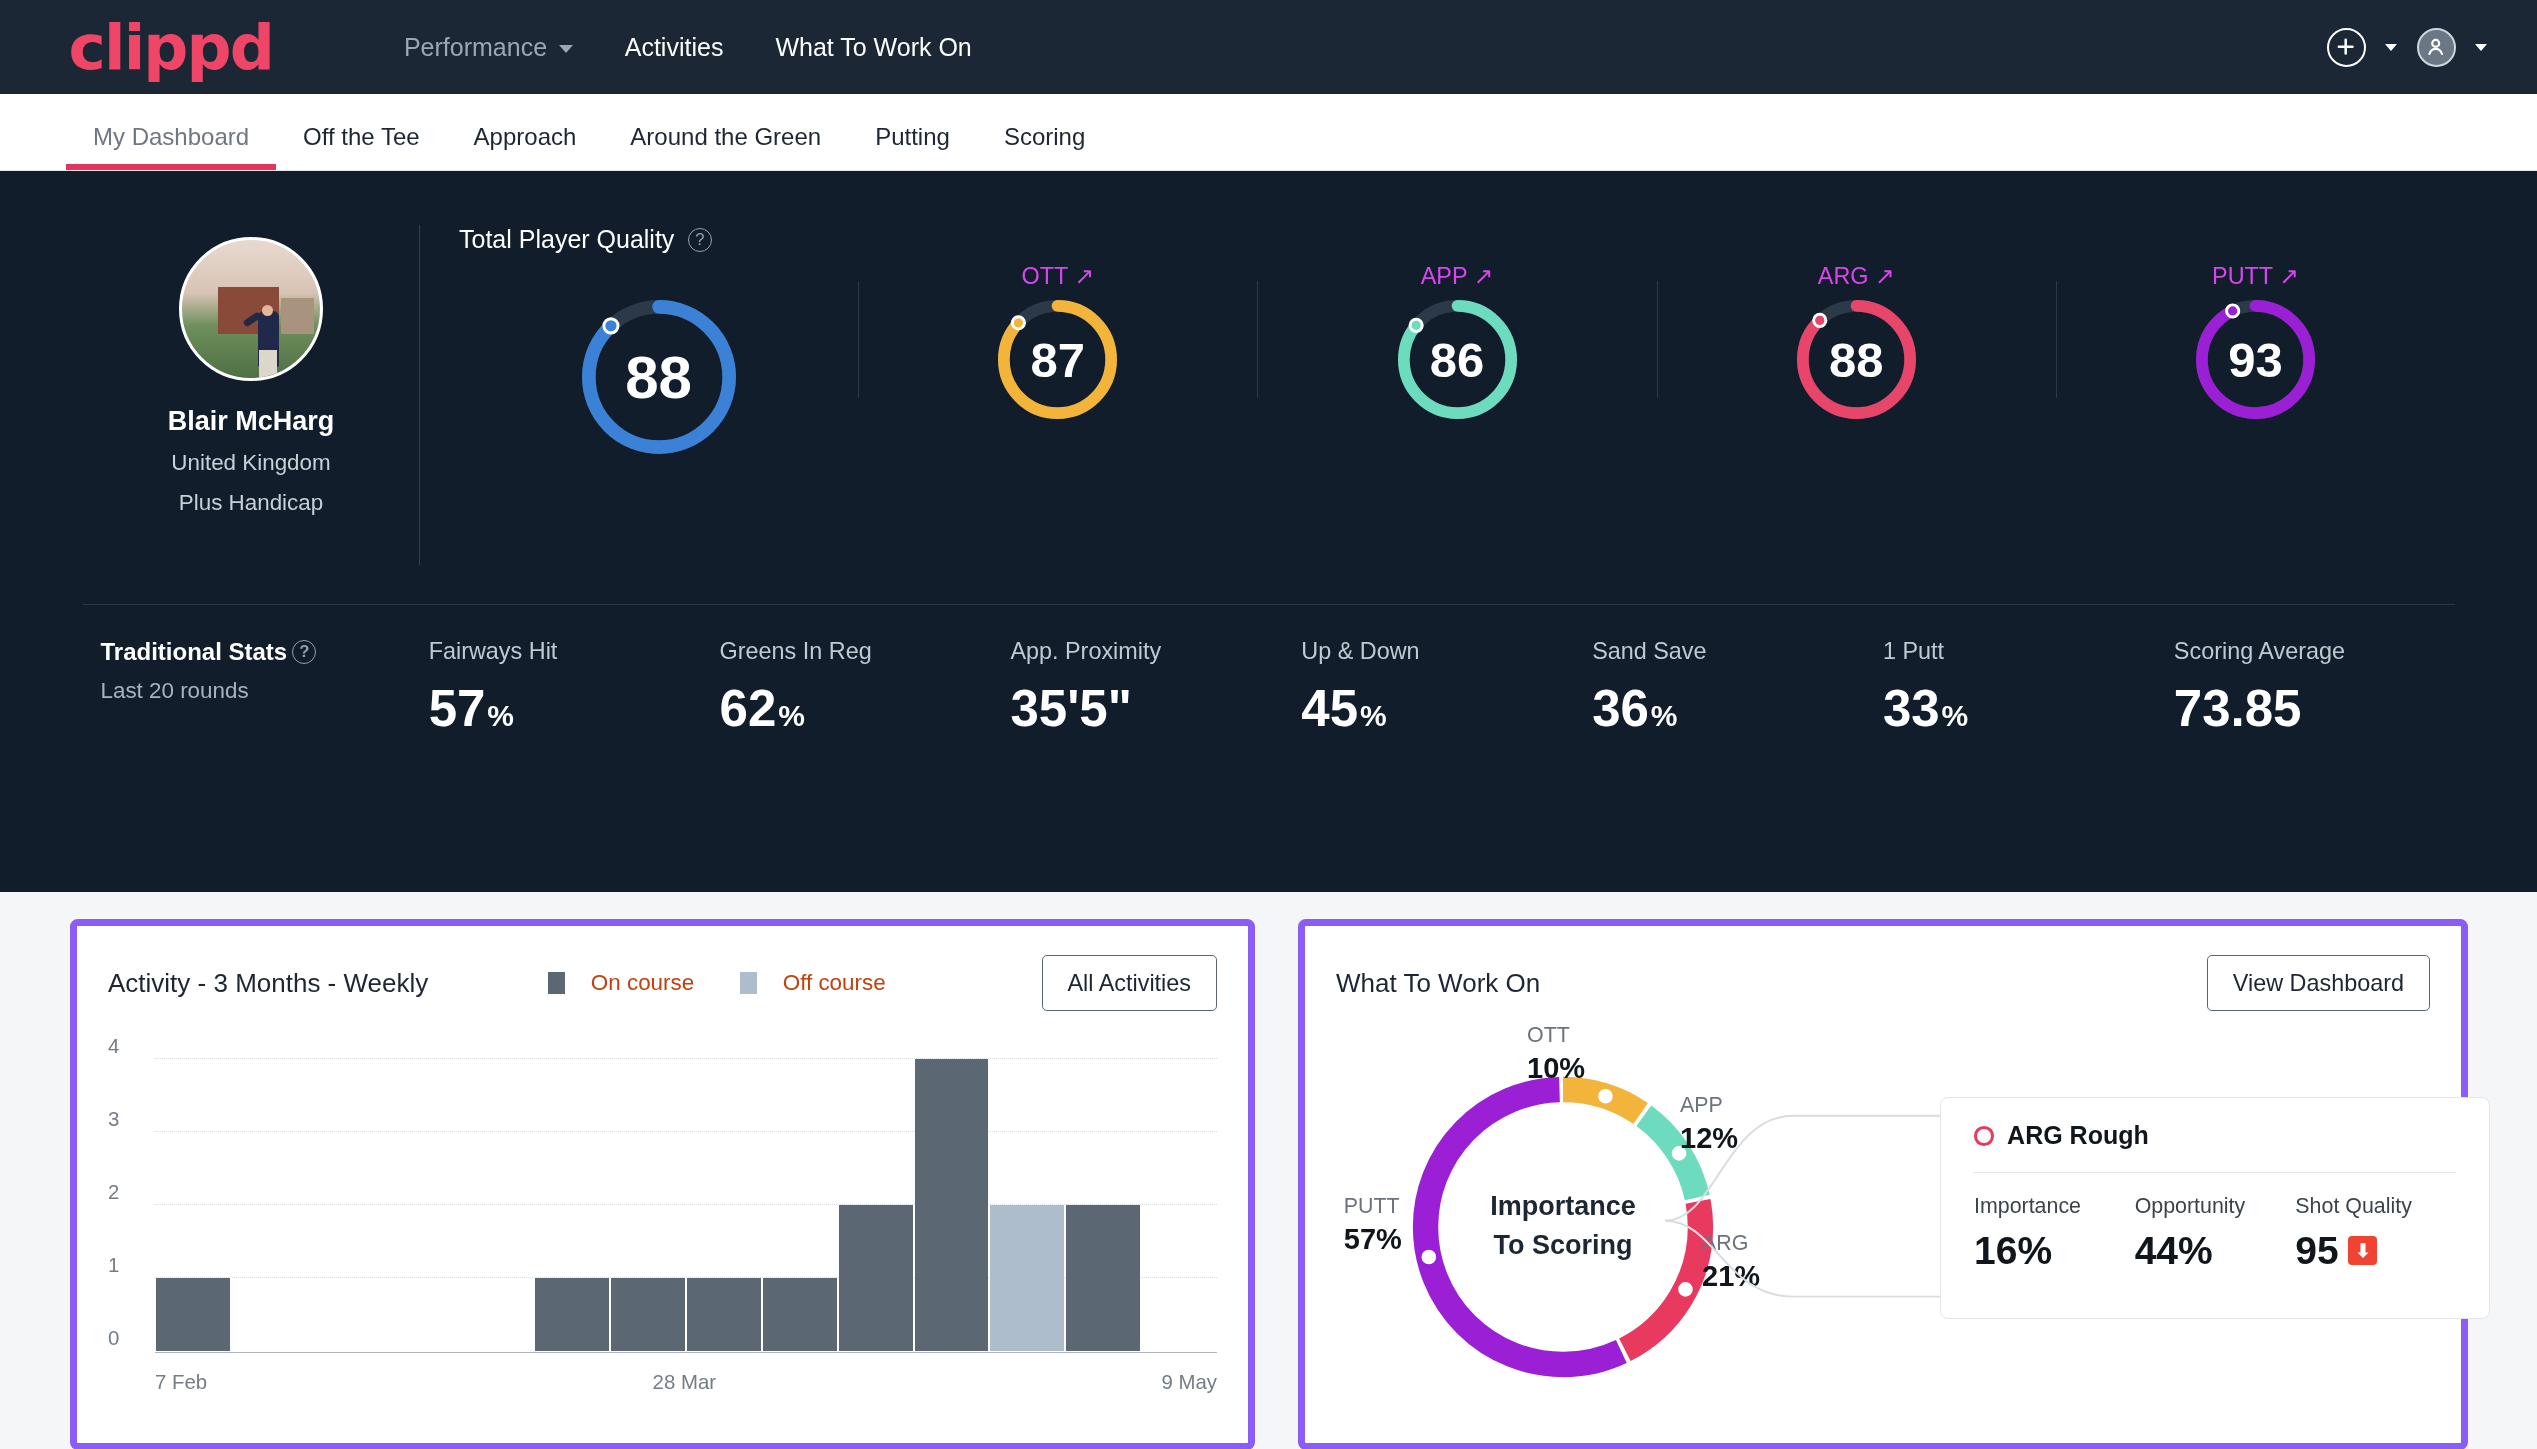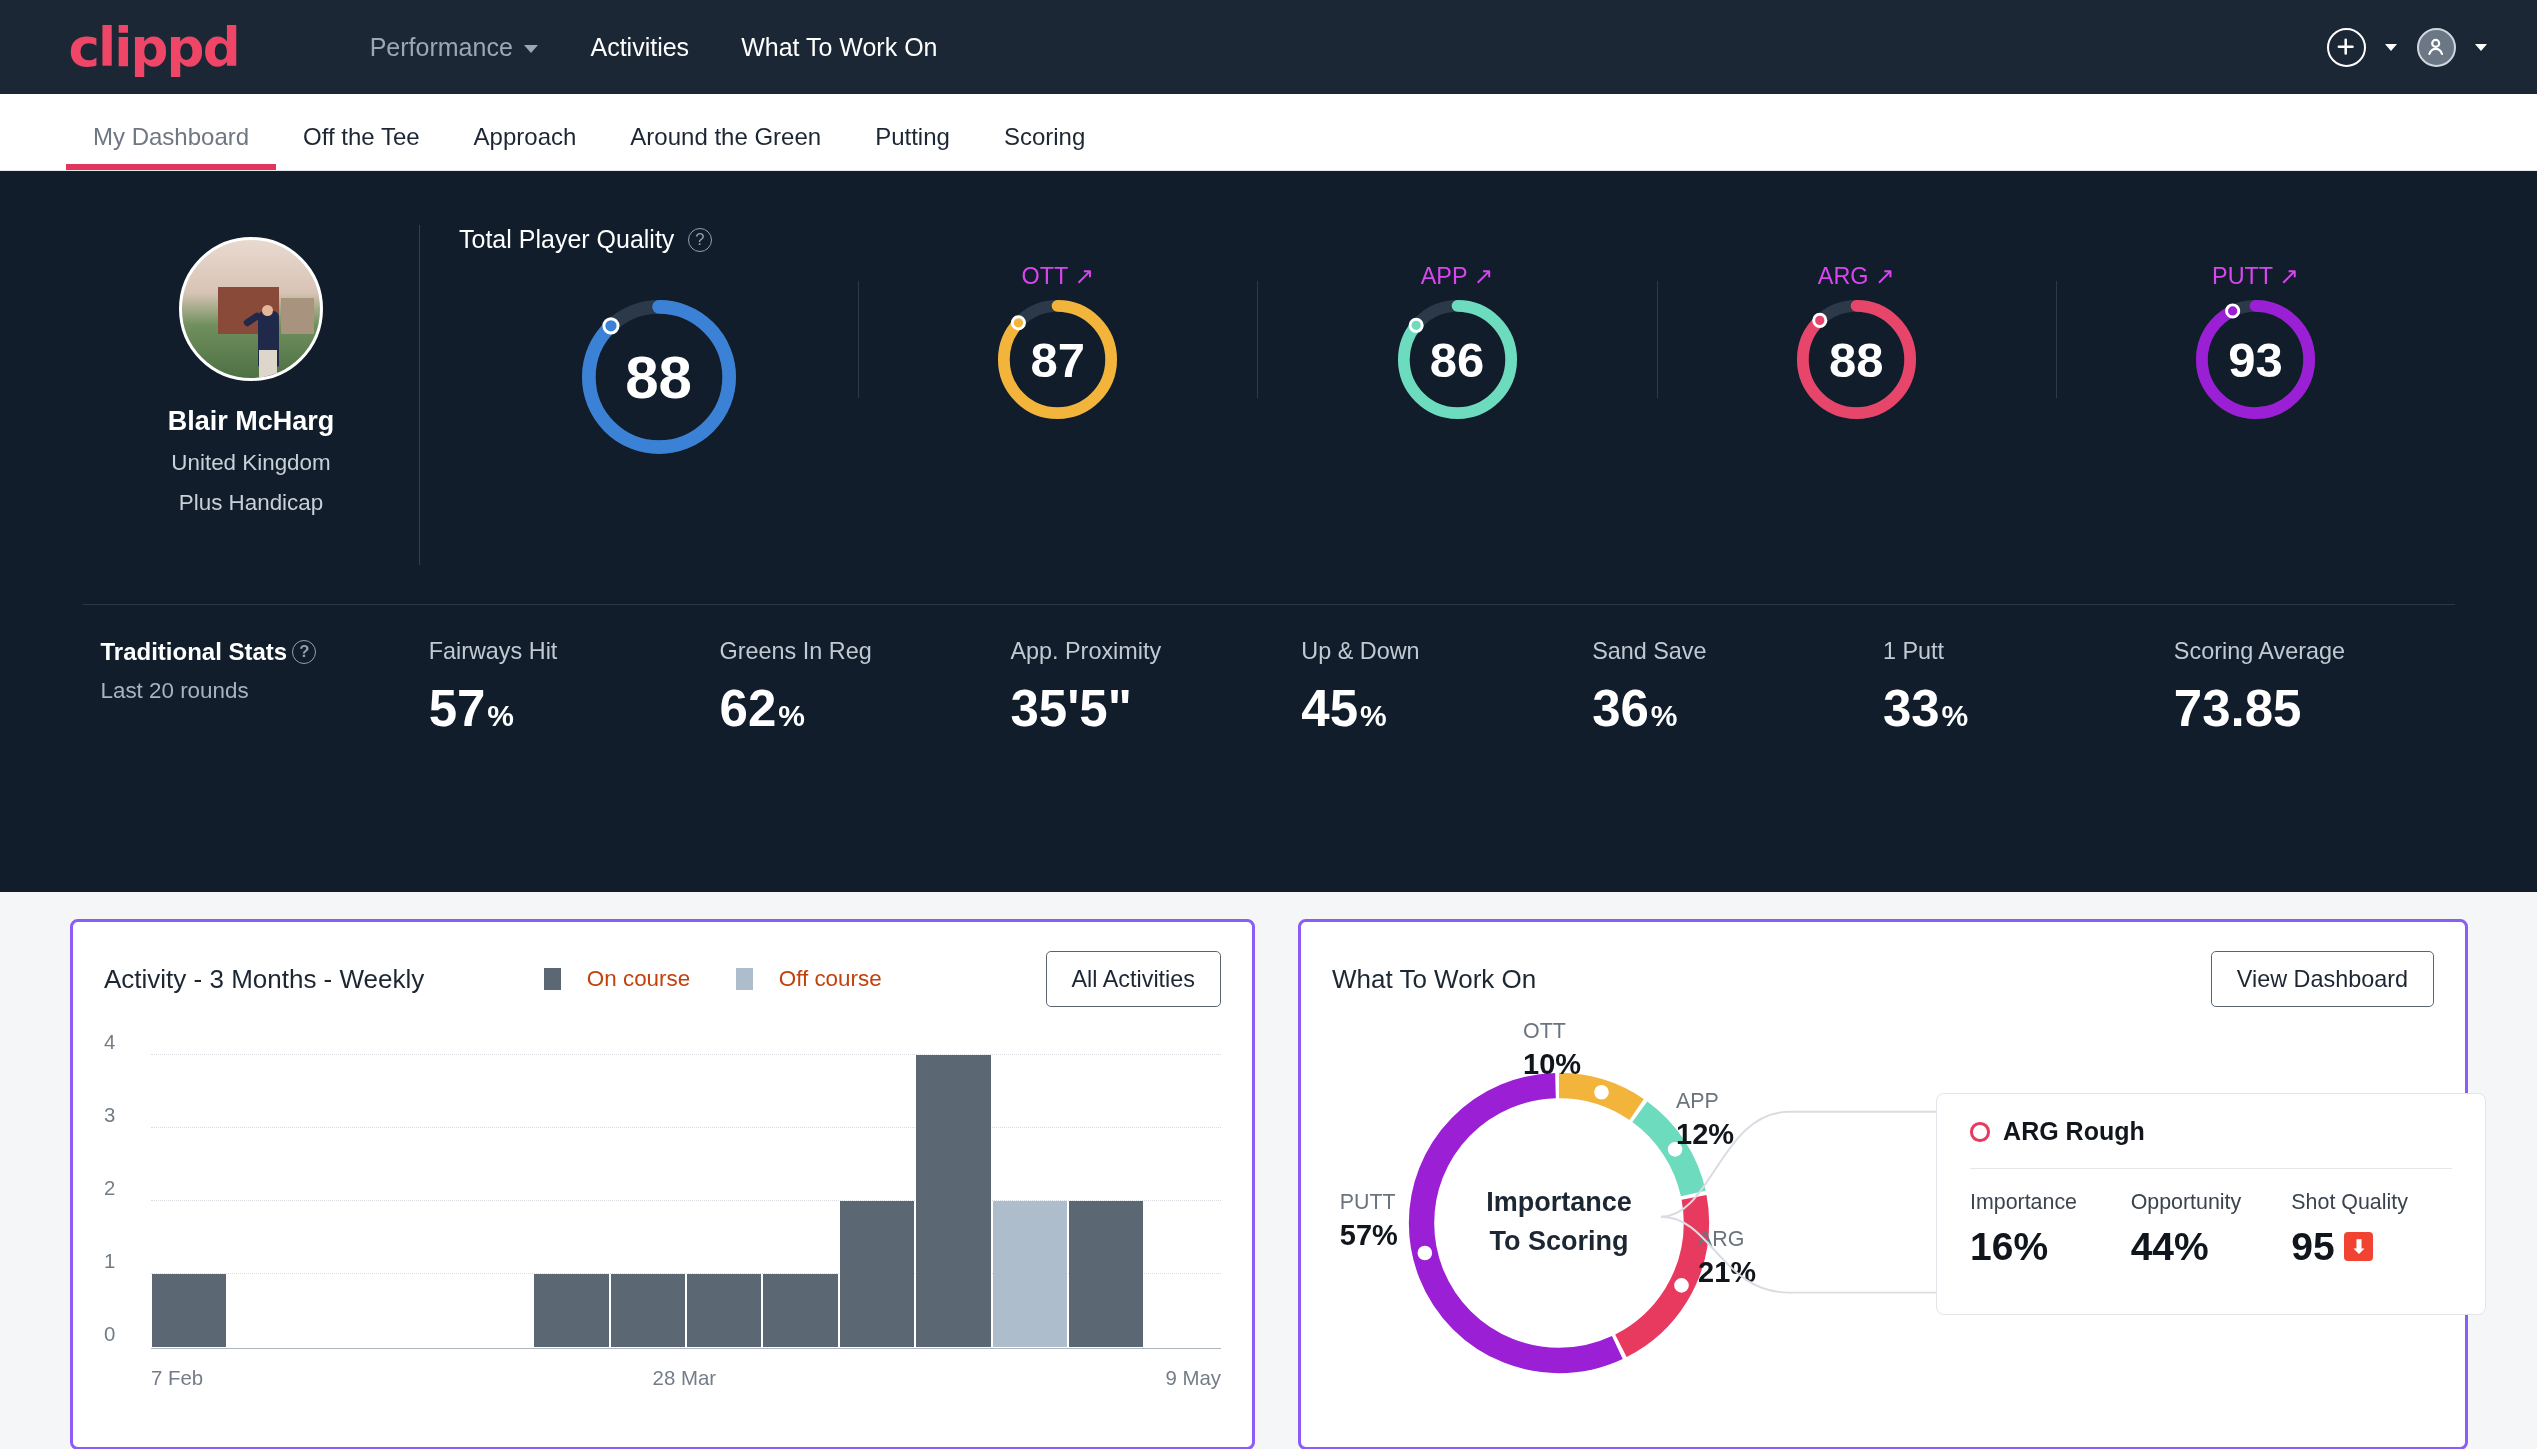--- a/index.html
+++ b/index.html
@@ -14,21 +14,21 @@
   .topnav {
     height: 94px;
     background: #1b2735;
     display: flex;
     align-items: center;
     padding: 0 51px;
     position: relative;
   }
   .logo {
     color: #ef4668;
-    font-size: 53px;
+    font-size: 63px;
     font-weight: bold;
     letter-spacing: -1.9px;
     margin-left: 17.5px;
     margin-right: 105px;
     font-family: "DejaVu Sans", sans-serif;
   }
   .nav-items { display: flex; align-items: center; gap: 0; }
   .nav-item {
     color: #ffffff;
     font-size: 25px;
@@ -240,21 +240,21 @@
   
   .bottom {
     background: #f5f6f8;
     padding: 27px 70px 0 70px;
     display: flex;
     gap: 43px;
     height: 558px;
   }
   .card {
     background: #ffffff;
-    border: 3px solid #8b5cf6;
+    border: 7px solid #8b5cf6;
     border-radius: 7.8px;
   }
   .card.left { width: 1185px; padding: 27px 31px 0 31px; }
   .card.right { flex: 1; padding: 27px 31px 0 31px; position: relative; }
   .card-head {
     display: flex; align-items: center;
     height: 60px;
   }
   .card-title { font-size: 26px; color: #1d2733; }
   .legend { display: flex; align-items: center; gap: 27px; margin-left: 101px; }

